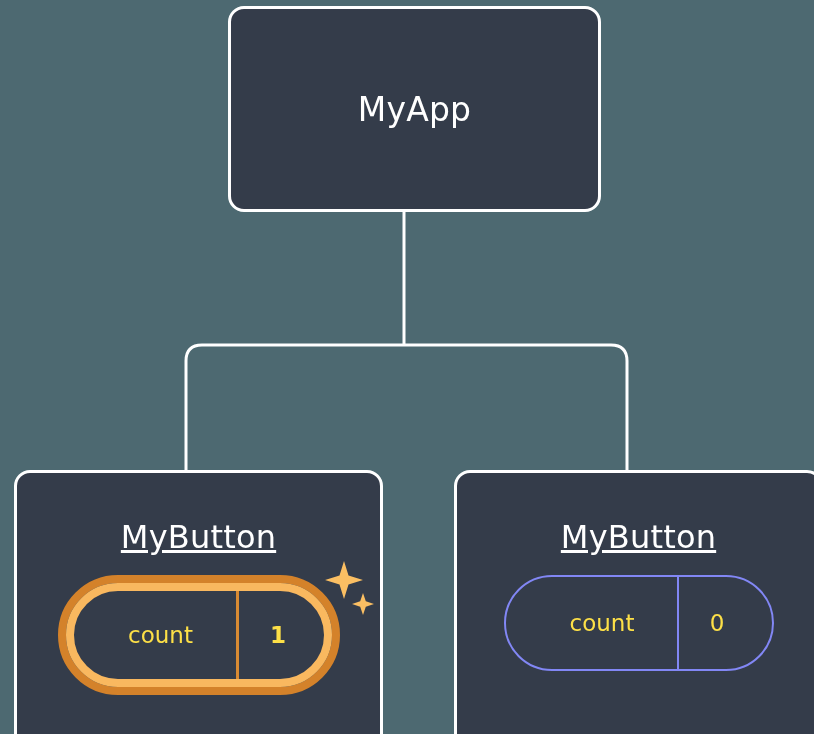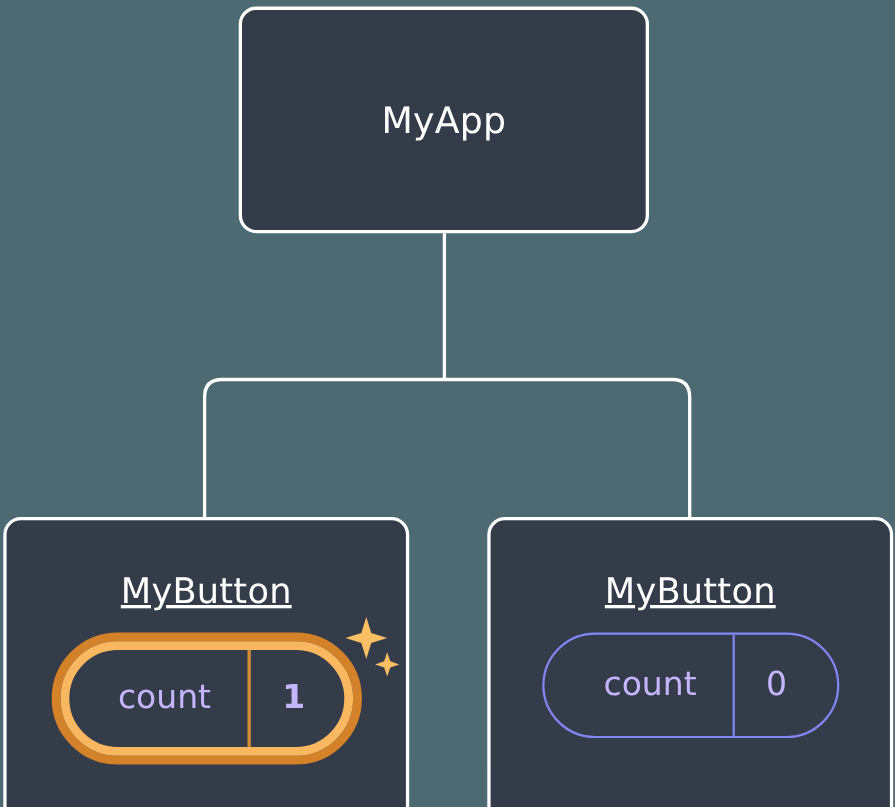--- a/index.html
+++ b/index.html
@@ -30,20 +30,21 @@
   .node {
     position: absolute;
     z-index: 2;
     box-sizing: border-box;
     background: #343c4a;
     border: 3px solid #ffffff;
     border-radius: 16px;
     display: flex;
     flex-direction: column;
     align-items: center;
+    margin-left: 11px;
   }
 
   .node-root {
     left: 217px;
     top: 6px;
     width: 373px;
     height: 206px;
     justify-content: center;
   }
 
@@ -86,22 +87,22 @@
   .pill-plain {
     width: 270px;
     height: 96px;
     border: 2px solid #8287f5;
   }
 
   .pill-key, .pill-val {
     display: flex;
     align-items: center;
     justify-content: center;
-    color: #c4b5fd;
-    font-size: 30px;
+    color: #fde047;
+    font-size: 23px;
     line-height: 1;
     white-space: nowrap;
   }
 
   .pill-plain .pill-key {
     flex: 0 0 173px;
     border-right: 2px solid #8287f5;
     justify-content: center;
     padding-left: 22px;
     box-sizing: border-box;

